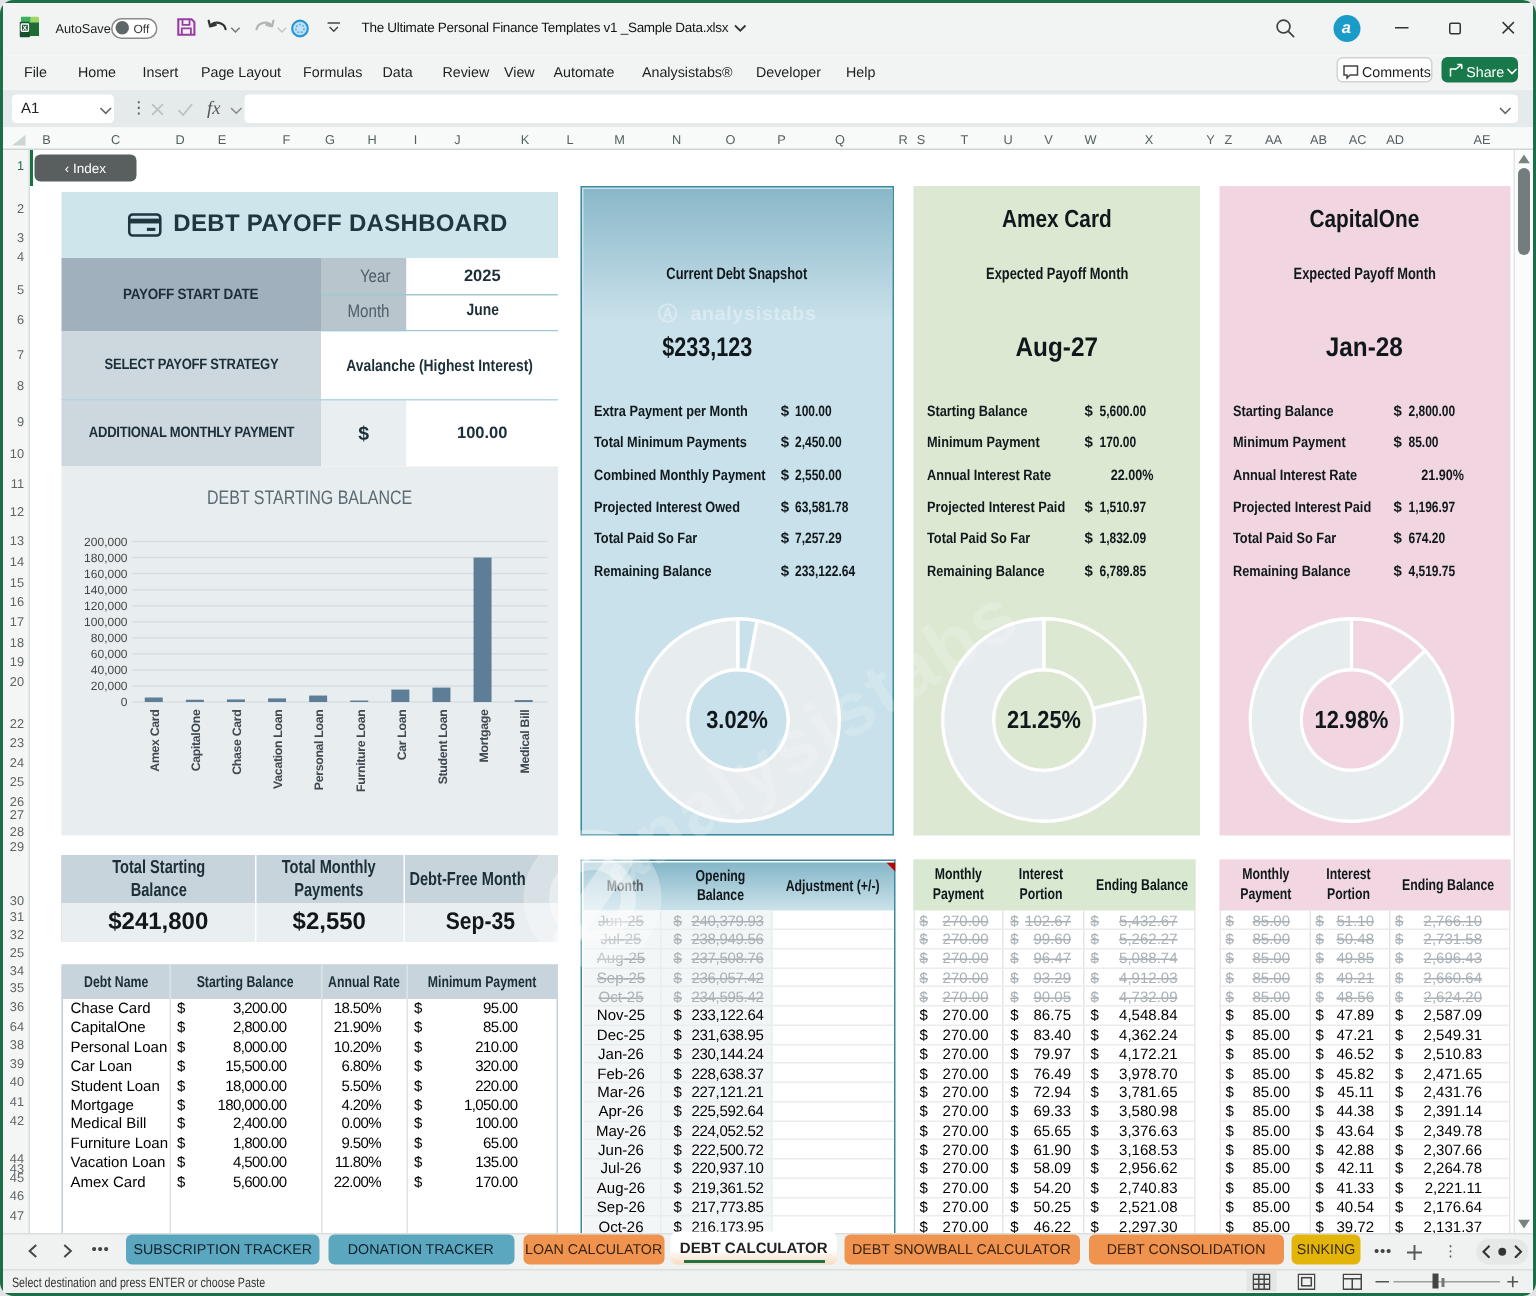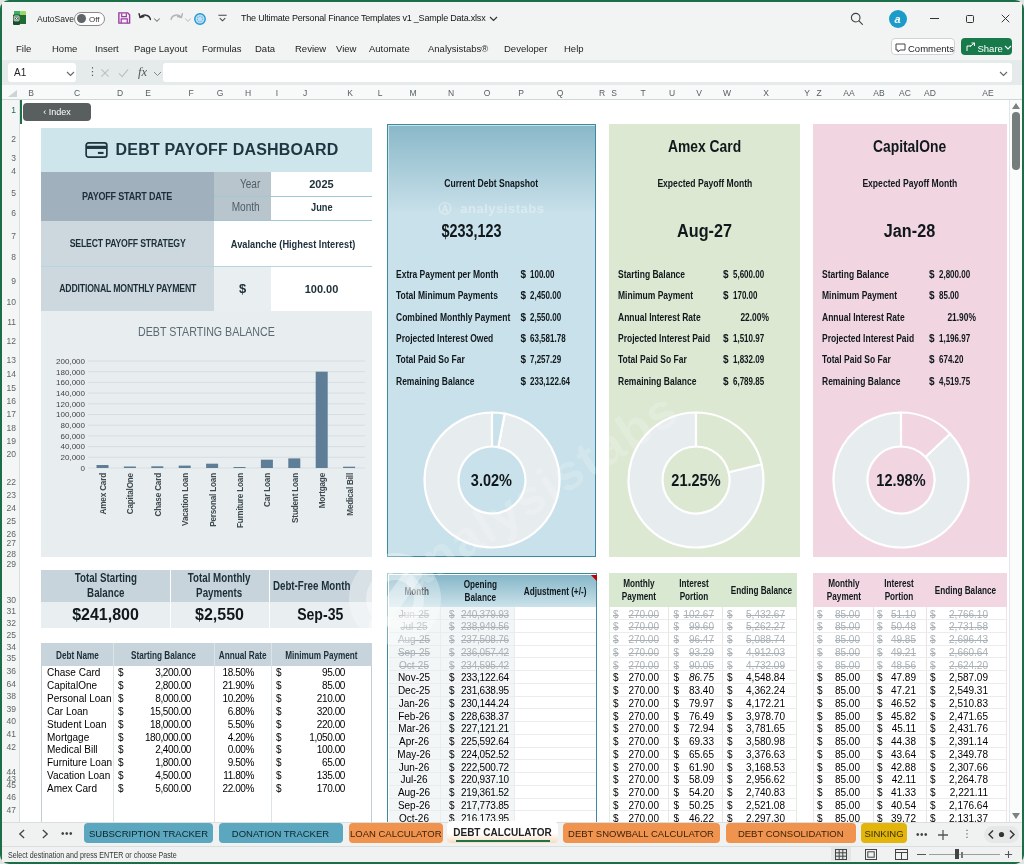--- a/index.html
+++ b/index.html
@@ -630,21 +630,21 @@
     <div class="ab struck" style="left:613px;top:659.5px;font-size:10px;color:#000;">$</div>
     <div class="ab struck" style="left:613px;top:659.5px;width:46px;text-align:right;font-size:10px;color:#000;">270.00</div>
     <div class="ab struck" style="left:673.5px;top:659.5px;font-size:10px;color:#000;">$</div>
     <div class="ab struck" style="left:681px;top:659.5px;width:33px;text-align:right;font-size:10px;color:#000;">90.05</div>
     <div class="ab struck" style="left:727px;top:659.5px;font-size:10px;color:#000;">$</div>
     <div class="ab struck" style="left:727px;top:659.5px;width:58px;text-align:right;font-size:10px;color:#000;">4,732.09</div>
     <div class="ab" style="left:610px;top:682.95px;width:186px;height:1px;background:#ececec;"></div>
     <div class="ab " style="left:613px;top:672.25px;font-size:10px;color:#000;">$</div>
     <div class="ab " style="left:613px;top:672.25px;width:46px;text-align:right;font-size:10px;color:#000;">270.00</div>
     <div class="ab " style="left:673.5px;top:672.25px;font-size:10px;color:#000;">$</div>
-    <div class="ab " style="left:681px;top:672.25px;width:33px;text-align:right;font-size:10px;color:#000;font-style:italic;">86.75</div>
+    <div class="ab " style="left:681px;top:672.25px;width:33px;text-align:right;font-size:10px;color:#000;">86.75</div>
     <div class="ab " style="left:727px;top:672.25px;font-size:10px;color:#000;">$</div>
     <div class="ab " style="left:727px;top:672.25px;width:58px;text-align:right;font-size:10px;color:#000;">4,548.84</div>
     <div class="ab" style="left:610px;top:695.7px;width:186px;height:1px;background:#ececec;"></div>
     <div class="ab " style="left:613px;top:685.0px;font-size:10px;color:#000;">$</div>
     <div class="ab " style="left:613px;top:685.0px;width:46px;text-align:right;font-size:10px;color:#000;">270.00</div>
     <div class="ab " style="left:673.5px;top:685.0px;font-size:10px;color:#000;">$</div>
     <div class="ab " style="left:681px;top:685.0px;width:33px;text-align:right;font-size:10px;color:#000;">83.40</div>
     <div class="ab " style="left:727px;top:685.0px;font-size:10px;color:#000;">$</div>
     <div class="ab " style="left:727px;top:685.0px;width:58px;text-align:right;font-size:10px;color:#000;">4,362.24</div>
     <div class="ab" style="left:610px;top:708.45px;width:186px;height:1px;background:#ececec;"></div>

